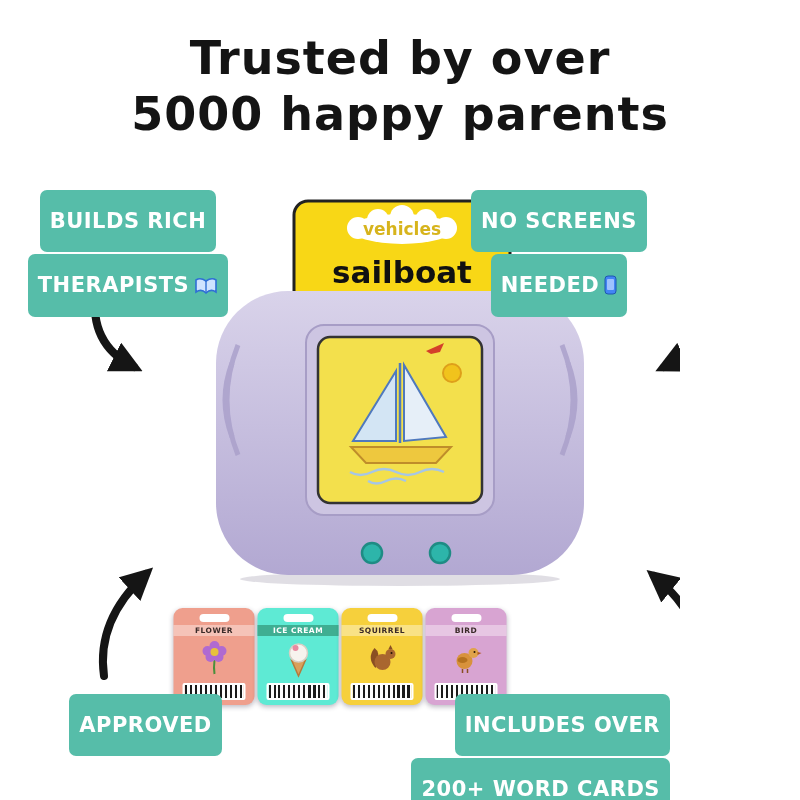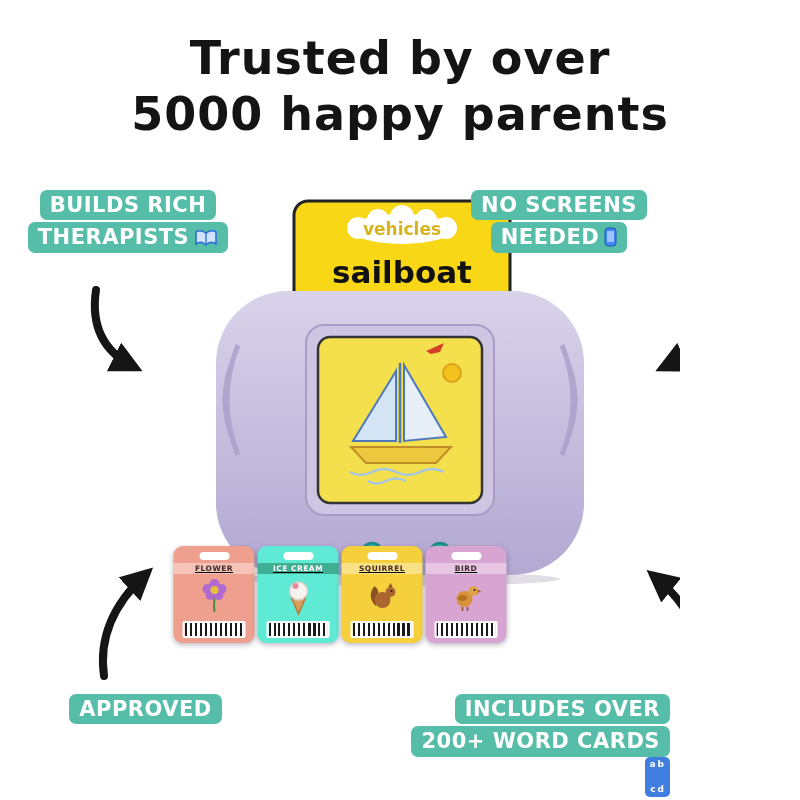--- a/index.html
+++ b/index.html
@@ -7,42 +7,42 @@
          font-family:"DejaVu Sans","Liberation Sans",sans-serif;}
 
   
   .title{position:absolute;top:30px;left:0;width:800px;text-align:center;
          font-size:46px;font-weight:bold;color:#141414;line-height:1.22;letter-spacing:1px;}
 
   
   .badge{position:absolute;text-align:center;z-index:6;}
   .badge .row{margin:2px 0;}
   .pill{display:inline-block;background:#56BDA9;color:#fff;font-weight:bold;font-size:21px;
-        line-height:1.25;padding:2px 10px;border-radius:7px;letter-spacing:.5px;white-space:nowrap;}
+        line-height:1.25;padding:18px 10px;border-radius:7px;letter-spacing:.5px;white-space:nowrap;}
   .badge-tl{top:188px;left:8px;width:240px;}
   .badge-tr{top:188px;right:26px;width:190px;}
   .badge-bl{top:692px;left:8px;width:275px;}
   .badge-br{top:692px;right:10px;width:285px;text-align:right;}
 
   .icon-inline{vertical-align:-3px;margin-left:5px;}
 
   .abcd{display:inline-flex;flex-direction:column;background:#3F7DE0;color:#fff;border-radius:5px;
         font-size:9px;font-weight:bold;line-height:1;padding:3px 4px;margin-left:5px;
         vertical-align:middle;gap:16px;}
   .abcd span{letter-spacing:2px;}
 
   
   .arrows{position:absolute;left:0;top:0;z-index:3;pointer-events:none;}
 
   
   .device{position:absolute;left:200px;top:195px;z-index:4;}
 
   
-  .cards-row{position:absolute;left:50%;top:546px;transform:translateX(-50%);
-             display:flex;gap:3px;z-index:5;text-decoration:underline;}
+  .cards-row{position:absolute;left:50%;top:608px;transform:translateX(-50%);
+             display:flex;gap:3px;z-index:5;}
   .mini-card{width:81px;height:97px;border-radius:9px;position:relative;
              box-shadow:0 2px 5px rgba(40,30,60,.3);}
   .mc1{background:#EF9F8D;}
   .mc2{background:#5eead4;}
   .mc3{background:#F6D03C;}
   .mc4{background:#D8A4D2;}
   .mini-slot{width:30px;height:8px;background:#fff;border-radius:4px;margin:6px auto 3px;}
   .mini-label{font-size:7.5px;font-weight:bold;text-align:center;color:#3a2a28;
               background:rgba(255,255,255,.38);padding:1px 0;letter-spacing:.5px;}
   .mc2 .mini-label{background:#3FAE92;color:#fff;}

